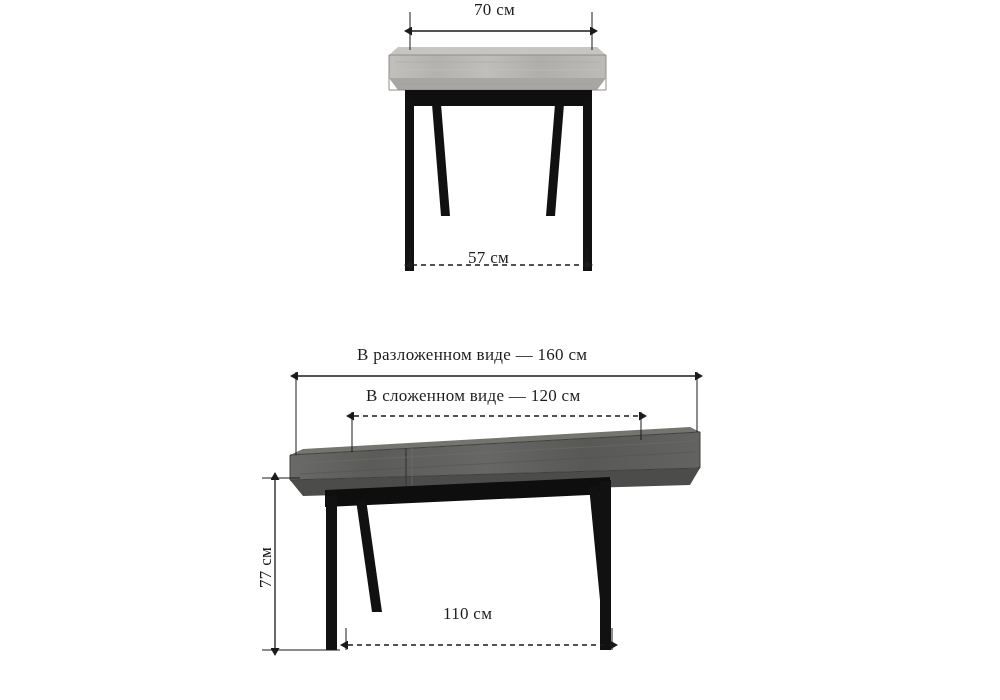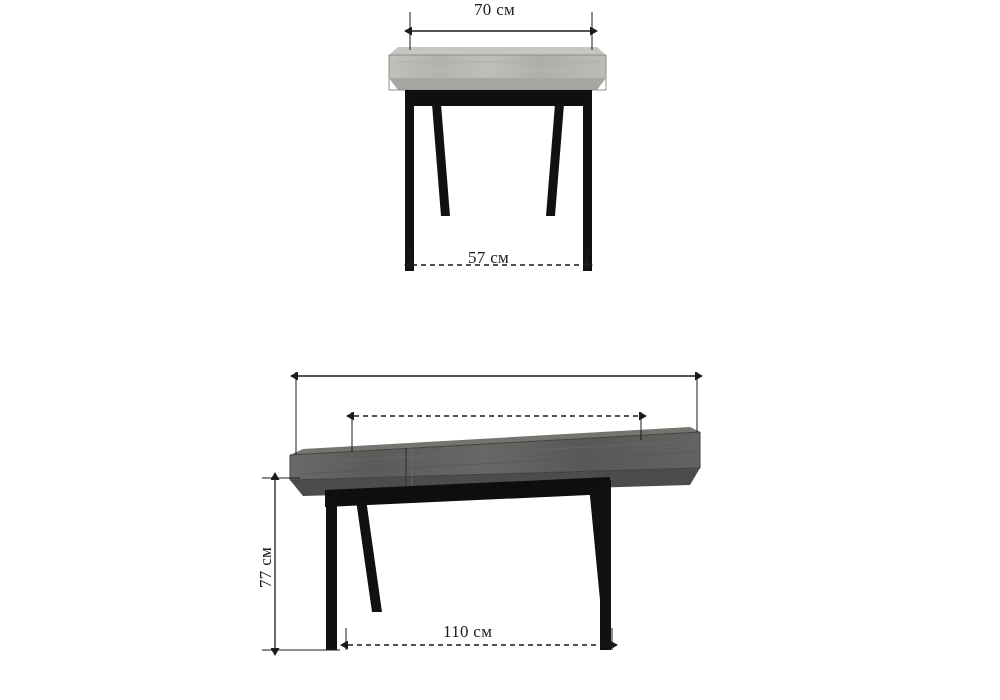--- a/index.html
+++ b/index.html
@@ -162,19 +162,21 @@
       <line x1="346" y1="650" x2="346" y2="628" stroke="#1a1a1a" stroke-width="1"></line>
       <line x1="612" y1="650" x2="612" y2="628" stroke="#1a1a1a" stroke-width="1"></line>
       <line x1="348" y1="645" x2="610" y2="645" stroke="#1a1a1a" stroke-width="1.3" stroke-dasharray="5,4" marker-start="url(#arrL)" marker-end="url(#arrR)"></line>
     </g>
   </svg>
 
   <div class="dim-label" style="left:474px; top:0px;">70 см</div>
 
   <div class="dim-label" style="left:468px; top:248px;font-family:Liberation Serif, serif;">57 см</div>
 
+  <div class="dim-label big" style="left:357px; top:345px;">В разложенном виде — 160 см</div>
 
+  <div class="dim-label big" style="left:366px; top:386px;">В сложенном виде — 120 см</div>
 
   <div class="dim-label vertical" style="left:256px; top:588px;">77 см</div>
 
-  <div class="dim-label" style="left:443px; top:622px;">110 см</div>
+  <div class="dim-label" style="left:443px; top:604px;">110 см</div>
 
 </div>
 
 </body></html>

